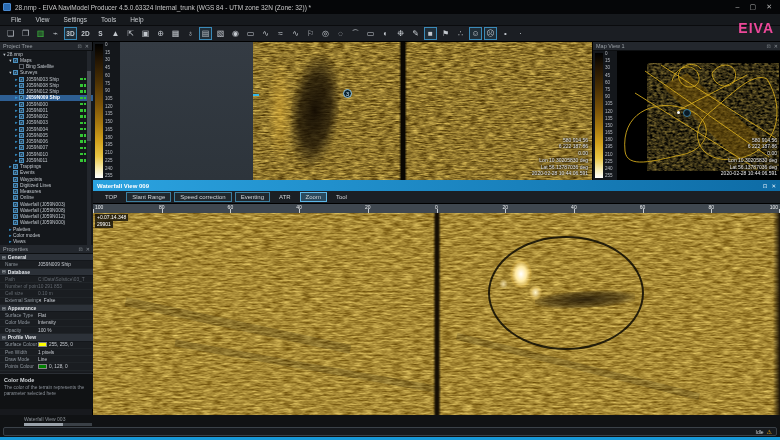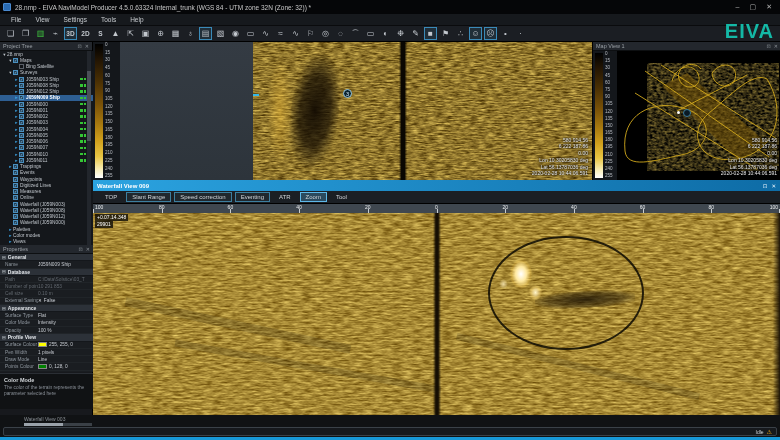--- a/index.html
+++ b/index.html
@@ -24,22 +24,22 @@
 
   
   #toolbar { position:absolute; left:0; top:26px; width:780px; height:16px;
              background:#1b1e23; display:flex; align-items:center; padding-left:3px;
              border-bottom:1px solid #000; }
   .tbi { width:13px; height:13px; margin:0 1px; display:flex; align-items:center;
          justify-content:center; font-size:8px; color:#c3c8ce; border:1px solid transparent; }
   .tbi.text { font-size:6.5px; font-weight:bold; }
   .tbi.green { color:#3fc53f; }
   .tbi.active { border:1px solid #3a8ab8; background:#202e38; }
-  #eiva-logo { position:absolute; right:6px; top:-6px; font-size:20px; font-weight:700;
-               letter-spacing:1px; color:#14b8a6; }
+  #eiva-logo { position:absolute; right:6px; top:-6px; font-size:14px; font-weight:700;
+               letter-spacing:1px; color:#ec4899; }
 
   
   #sidebar { position:absolute; left:0; top:42px; width:93px; height:373px;
              background:#17191d; border-right:1px solid #000; }
   .panel-hdr { height:9px; background:#23272d; display:flex; align-items:center;
                padding:0 3px; border-bottom:1px solid #0d0f11; }
   .panel-hdr .ttl { font-size:5.5px; color:#9aa0a6; flex:1; }
   .panel-hdr .hico { font-size:5px; color:#8a9096; margin-left:3px; }
 
   #tree { position:absolute; left:0; top:9px; width:93px; height:194px;

